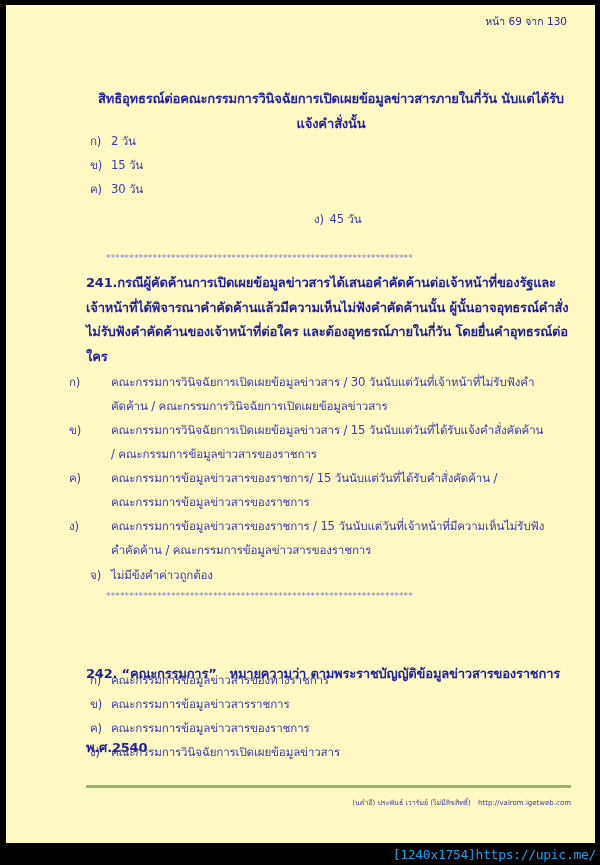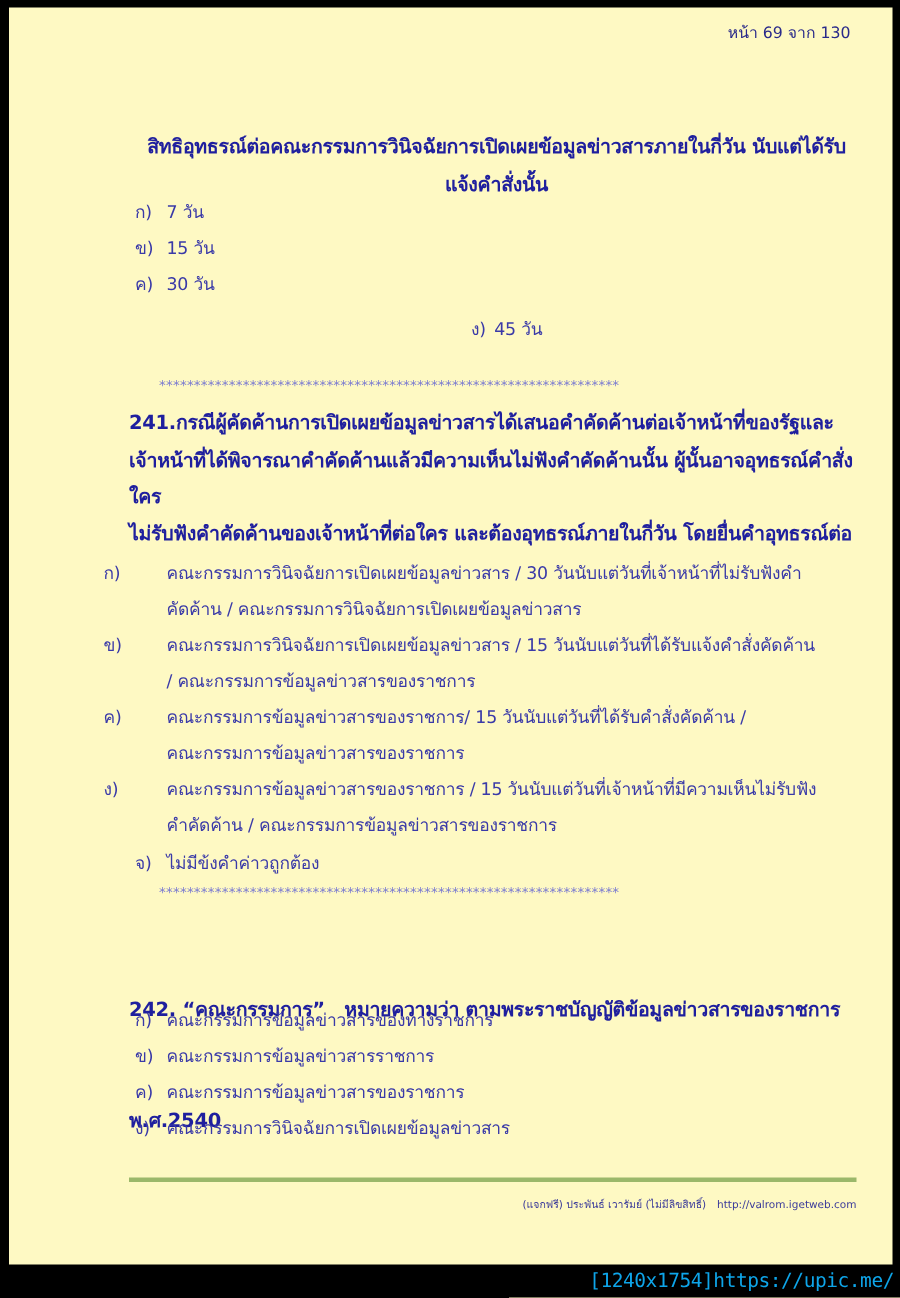--- a/index.html
+++ b/index.html
@@ -43,32 +43,32 @@
 </head>
 <body>
 
 <div class="page">
   <div class="page-num">หน้า 69 จาก 130</div>
 
   <div class="q-title" style="top:82px;text-align:center;">
     <div>สิทธิอุทธรณ์ต่อคณะกรรมการวินิจฉัยการเปิดเผยข้อมูลข่าวสารภายในกี่วัน นับแต่ได้รับ</div>
     <div>แจ้งคำสั่งนั้น</div>
   </div>
-  <div class="opt" style="top:124px;"><span class="lbl">ก)</span><span>7 วัน</span></div>
+  <div class="opt" style="top:124px;"><span class="lbl">ก)</span><span>2 วัน</span></div>
   <div class="opt" style="top:148px;"><span class="lbl">ข)</span><span>15 วัน</span></div>
   <div class="opt" style="top:172px;"><span class="lbl">ค)</span><span>30 วัน</span></div>
   <div class="opt" style="top:202px;text-align:center;"><span class="lbl">ง)</span><span>45 วัน</span></div>
 
   <div class="stars" style="top:248px;">******************************************************************</div>
 
   <div class="q-title" style="top:266px;">
     <div>241.กรณีผู้คัดค้านการเปิดเผยข้อมูลข่าวสารได้เสนอคำคัดค้านต่อเจ้าหน้าที่ของรัฐและ</div>
     <div>เจ้าหน้าที่ได้พิจารณาคำคัดค้านแล้วมีความเห็นไม่ฟังคำคัดค้านนั้น ผู้นั้นอาจอุทธรณ์คำสั่ง</div>
+    <div>ไม่รับฟังคำคัดค้านของเจ้าหน้าที่ต่อใคร และต้องอุทธรณ์ภายในกี่วัน โดยยื่นคำอุทธรณ์ต่อ</div>
     <div>ใคร</div>
-    <div>ไม่รับฟังคำคัดค้านของเจ้าหน้าที่ต่อใคร และต้องอุทธรณ์ภายในกี่วัน โดยยื่นคำอุทธรณ์ต่อ</div>
   </div>
 
   <div class="opt wrap" style="top:366px;">
     <span class="lbl">ก)</span><span>คณะกรรมการวินิจฉัยการเปิดเผยข้อมูลข่าวสาร / 30 วันนับแต่วันที่เจ้าหน้าที่ไม่รับฟังคำ</span><br><span>คัดค้าน / คณะกรรมการวินิจฉัยการเปิดเผยข้อมูลข่าวสาร</span>
   </div>
   <div class="opt wrap" style="top:414px;">
     <span class="lbl">ข)</span><span>คณะกรรมการวินิจฉัยการเปิดเผยข้อมูลข่าวสาร / 15 วันนับแต่วันที่ได้รับแจ้งคำสั่งคัดค้าน</span><br><span>/ คณะกรรมการข้อมูลข่าวสารของราชการ</span>
   </div>
   <div class="opt wrap" style="top:462px;">
     <span class="lbl">ค)</span><span>คณะกรรมการข้อมูลข่าวสารของราชการ/ 15 วันนับแต่วันที่ได้รับคำสั่งคัดค้าน /</span><br><span>คณะกรรมการข้อมูลข่าวสารของราชการ</span>
@@ -86,18 +86,18 @@
     <div>242. “คณะกรรมการ”   หมายความว่า ตามพระราชบัญญัติข้อมูลข่าวสารของราชการ</div>
     <div>พ.ศ.2540</div>
   </div>
   <div class="opt" style="top:663px;"><span class="lbl">ก)</span><span>คณะกรรมการข้อมูลข่าวสารของทางราชการ</span></div>
   <div class="opt" style="top:687px;"><span class="lbl">ข)</span><span>คณะกรรมการข้อมูลข่าวสารราชการ</span></div>
   <div class="opt" style="top:711px;"><span class="lbl">ค)</span><span>คณะกรรมการข้อมูลข่าวสารของราชการ</span></div>
   <div class="opt" style="top:735px;"><span class="lbl">ง)</span><span>คณะกรรมการวินิจฉัยการเปิดเผยข้อมูลข่าวสาร</span></div>
 
   <div class="rule"></div>
   <div class="footer">
-    <span>(แจกฟรี) ประพันธ์ เวารัมย์ (ไม่มีลิขสิทธิ์)</span>
+    <span>(นคำอี) ประพันธ์ เวารัมย์ (ไม่มีลิขสิทธิ์)</span>
     <span class="url">http://valrom.igetweb.com</span>
   </div>
 </div>
 
 <div class="watermark">[1240x1754]https://upic.me/</div>
 
 </body></html>

